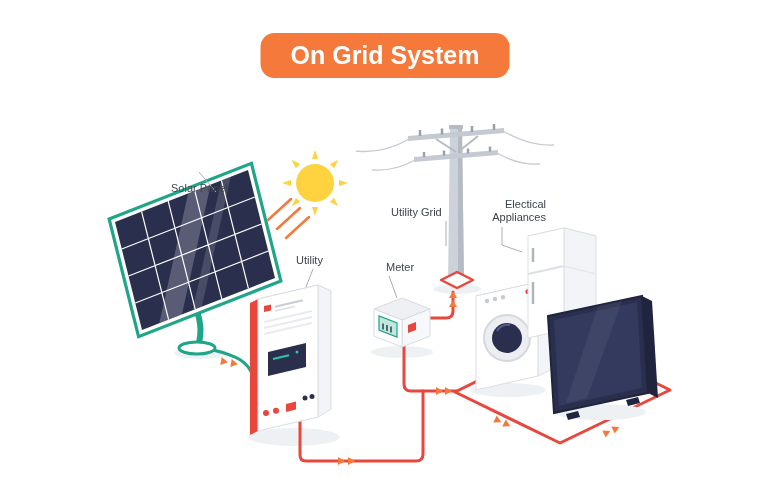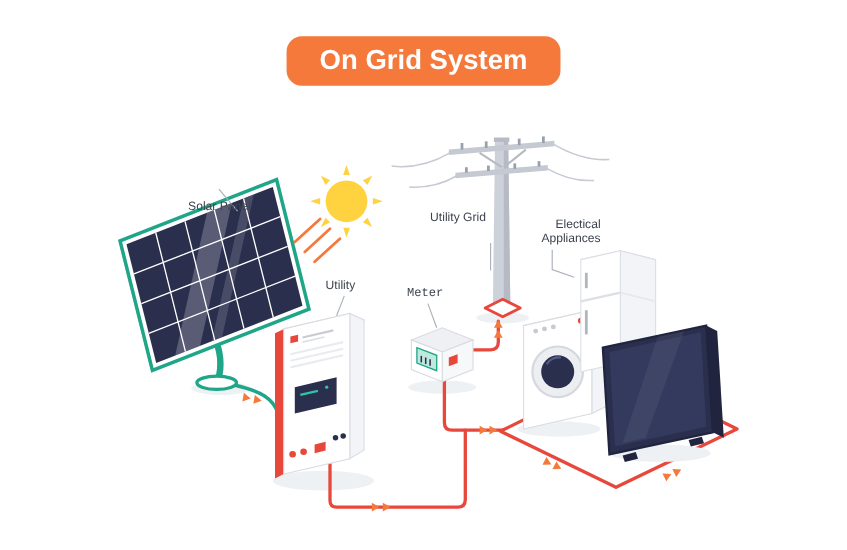--- a/index.html
+++ b/index.html
@@ -4,22 +4,22 @@
 <style>
   html,body{margin:0;padding:0;background:#fff;}
   .canvas{position:relative;width:770px;height:500px;background:#ffffff;overflow:hidden;
           font-family:"Liberation Sans",sans-serif;}
   .badge{position:absolute;left:50%;top:33px;transform:translateX(-50%);
          background:#f4793b;color:#ffffff;font-size:25px;font-weight:bold;
          padding:8px 30px;border-radius:14px;white-space:nowrap;}
   .lbl{position:absolute;font-size:11px;color:#3d434e;white-space:nowrap;}
   .lbl-solar{left:171px;top:158px;margin-top:24px;}
   .lbl-inverter{left:296px;top:254px;}
-  .lbl-meter{left:370px;top:261px;font-family:Liberation Mono, monospace;}
-  .lbl-utility{left:391px;top:192px;}
+  .lbl-meter{left:386px;top:261px;}
+  .lbl-utility{left:391px;top:206px;}
   .lbl-appliances{left:462px;top:198px;width:84px;text-align:right;line-height:13px;white-space:normal;}
   svg{position:absolute;left:0;top:0;}
 </style>
 </head>
 <body>
 
 <div class="canvas">
 
   <div class="badge">On Grid System</div>
 

